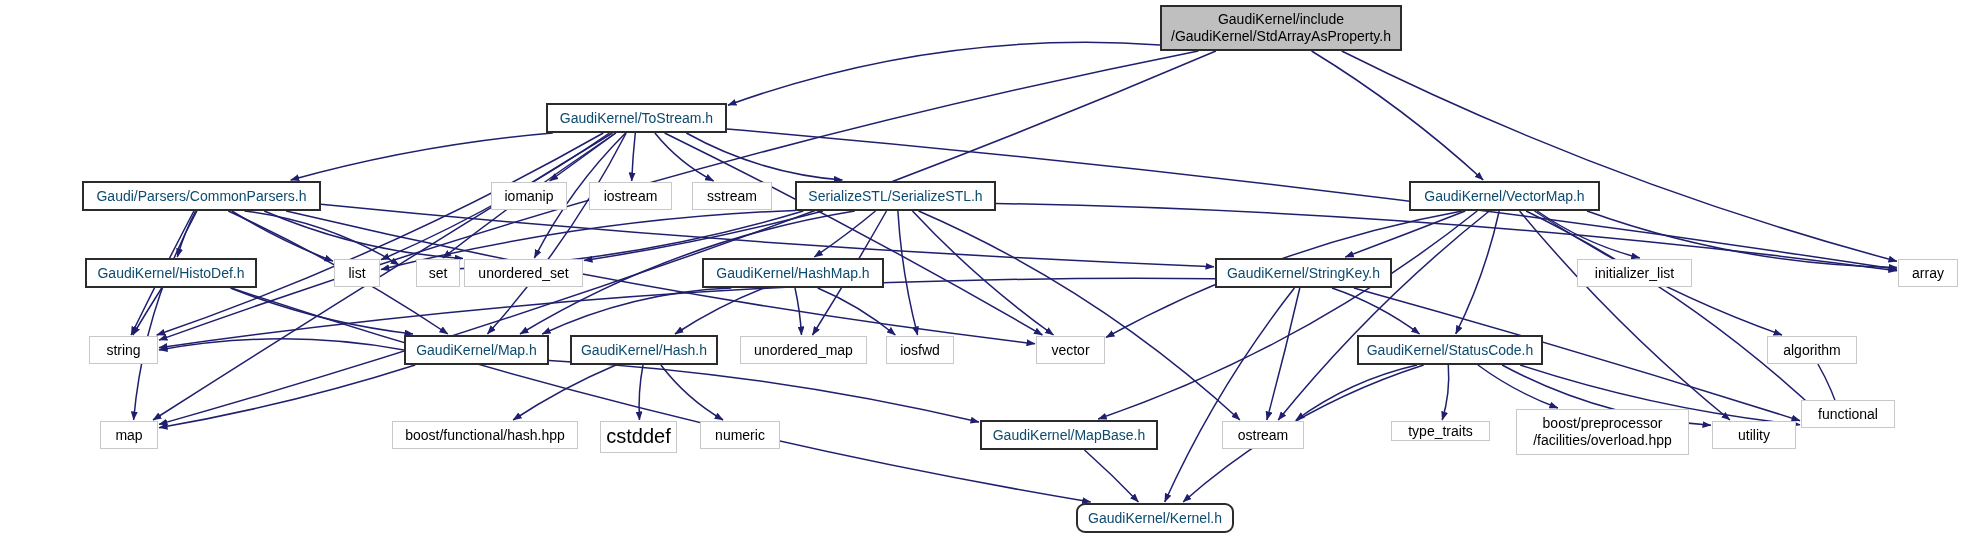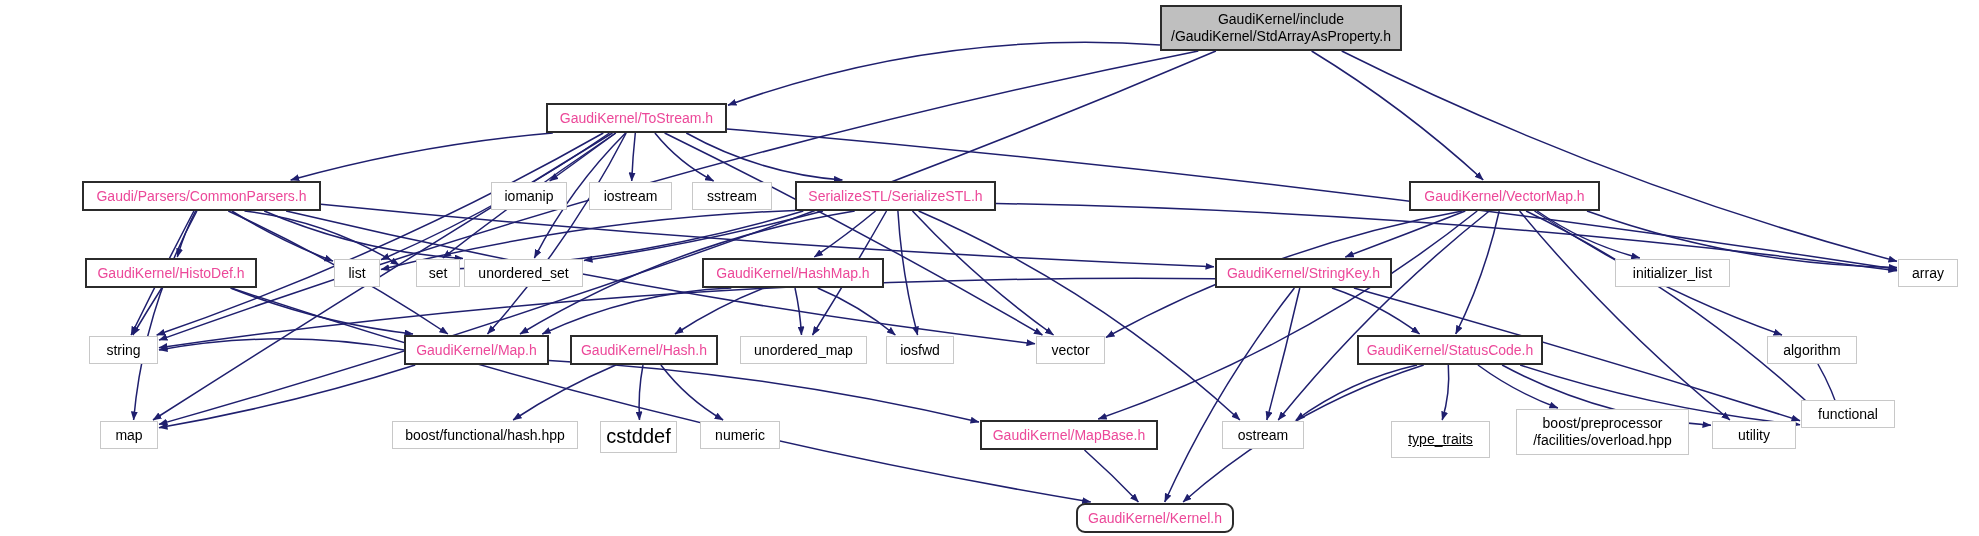--- a/index.html
+++ b/index.html
@@ -2,21 +2,21 @@
 <html><head>
 <meta charset="utf-8">
 <style>
   html,body{margin:0;padding:0;background:#ffffff;}
   body{font-family:"Liberation Sans","DejaVu Sans",sans-serif;}
   #canvas{position:relative;width:1979px;height:536px;background:#ffffff;overflow:hidden;}
   svg.edges{position:absolute;left:0;top:0;width:1979px;height:536px;pointer-events:none;}
   .node{position:absolute;box-sizing:border-box;display:flex;align-items:center;justify-content:center;
         text-align:center;line-height:1.18;white-space:pre;}
   .node.sys{border:1px solid #c8c8c8;background:#ffffff;color:#000000;}
-  .node.hdr{border:2px solid #2b2b2b;background:#ffffff;color:#ec4899;text-align:center;}
+  .node.hdr{border:2px solid #2b2b2b;background:#ffffff;color:#0c4a6e;text-align:center;}
   .node.root{border:2px solid #2b2b2b;background:#bfbfbf;color:#000000;}
 </style>
 </head>
 <body>
 
 <div id="canvas">
   <svg class="edges" id="edge-layer" viewBox="0 0 1979 536">
     <defs>
       <marker id="arrowhead" markerWidth="9" markerHeight="7" refX="8.5" refY="3.5" orient="auto" markerUnits="userSpaceOnUse">
         <polygon points="0 0, 9 3.5, 0 7" fill="#1f1f6e"></polygon>
@@ -107,36 +107,36 @@
       <div class="node sys" style="left: 589px; top: 182px; width: 83px; height: 28px; font-size: 14px;">iostream</div>
       <div class="node sys" style="left: 692px; top: 182px; width: 80px; height: 28px; font-size: 14px;">sstream</div>
       <div class="node hdr" style="left: 795px; top: 181px; width: 201px; height: 30px; font-size: 14px;">SerializeSTL/SerializeSTL.h</div>
       <div class="node hdr" style="left: 1409px; top: 181px; width: 191px; height: 30px; font-size: 14px;">GaudiKernel/VectorMap.h</div>
       <div class="node hdr" style="left: 85px; top: 258px; width: 172px; height: 30px; font-size: 14px;">GaudiKernel/HistoDef.h</div>
       <div class="node sys" style="left: 334px; top: 259px; width: 46px; height: 28px; font-size: 14px;">list</div>
       <div class="node sys" style="left: 400px; top: 259px; width: 44px; height: 28px; font-size: 14px; margin-left: 16px;">set</div>
       <div class="node sys" style="left: 464px; top: 259px; width: 119px; height: 28px; font-size: 14px;">unordered_set</div>
       <div class="node hdr" style="left: 702px; top: 258px; width: 182px; height: 30px; font-size: 14px;">GaudiKernel/HashMap.h</div>
       <div class="node hdr" style="left: 1215px; top: 258px; width: 177px; height: 30px; font-size: 14px;">GaudiKernel/StringKey.h</div>
-      <div class="node sys" style="left: 1615px; top: 259px; width: 115px; height: 28px; font-size: 14px;">initializer_list</div>
+      <div class="node sys" style="left: 1577px; top: 259px; width: 115px; height: 28px; font-size: 14px;">initializer_list</div>
       <div class="node sys" style="left: 1898px; top: 259px; width: 60px; height: 28px; font-size: 14px;">array</div>
       <div class="node sys" style="left: 89px; top: 336px; width: 69px; height: 28px; font-size: 14px;">string</div>
       <div class="node hdr" style="left: 404px; top: 335px; width: 145px; height: 30px; font-size: 14px;">GaudiKernel/Map.h</div>
       <div class="node hdr" style="left: 570px; top: 335px; width: 148px; height: 30px; font-size: 14px;">GaudiKernel/Hash.h</div>
       <div class="node sys" style="left: 740px; top: 336px; width: 127px; height: 28px; font-size: 14px;">unordered_map</div>
       <div class="node sys" style="left: 886px; top: 336px; width: 68px; height: 28px; font-size: 14px;">iosfwd</div>
       <div class="node sys" style="left: 1036px; top: 336px; width: 69px; height: 28px; font-size: 14px;">vector</div>
       <div class="node hdr" style="left: 1357px; top: 335px; width: 186px; height: 30px; font-size: 14px;">GaudiKernel/StatusCode.h</div>
       <div class="node sys" style="left: 1767px; top: 336px; width: 90px; height: 28px; font-size: 14px;">algorithm</div>
       <div class="node sys" style="left: 100px; top: 421px; width: 58px; height: 28px; font-size: 14px;">map</div>
       <div class="node sys" style="left: 392px; top: 421px; width: 186px; height: 28px; font-size: 14px;">boost/functional/hash.hpp</div>
       <div class="node sys" style="left: 600px; top: 421px; width: 77px; height: 32px; font-size: 20px;">cstddef</div>
       <div class="node sys" style="left: 700px; top: 421px; width: 80px; height: 28px; font-size: 14px;">numeric</div>
       <div class="node hdr" style="left: 980px; top: 420px; width: 178px; height: 30px; font-size: 14px;">GaudiKernel/MapBase.h</div>
       <div class="node sys" style="left: 1222px; top: 421px; width: 82px; height: 28px; font-size: 14px;">ostream</div>
-      <div class="node sys" style="left: 1391px; top: 421px; width: 99px; height: 37px; font-size: 14px; text-decoration: underline;">type_traits</div>
+      <div class="node sys" style="left: 1391px; top: 421px; width: 99px; height: 20px; font-size: 14px;">type_traits</div>
       <div class="node sys" style="left: 1516px; top: 409px; width: 173px; height: 46px; font-size: 14px;">boost/preprocessor
 /facilities/overload.hpp</div>
       <div class="node sys" style="left: 1712px; top: 421px; width: 84px; height: 28px; font-size: 14px;">utility</div>
       <div class="node sys" style="left: 1801px; top: 400px; width: 94px; height: 28px; font-size: 14px;">functional</div>
       <div class="node hdr" style="left: 1076px; top: 503px; width: 158px; height: 30px; font-size: 14px; border-radius: 9px;">GaudiKernel/Kernel.h</div>
     </div>
 </div>
 
 </body></html>

